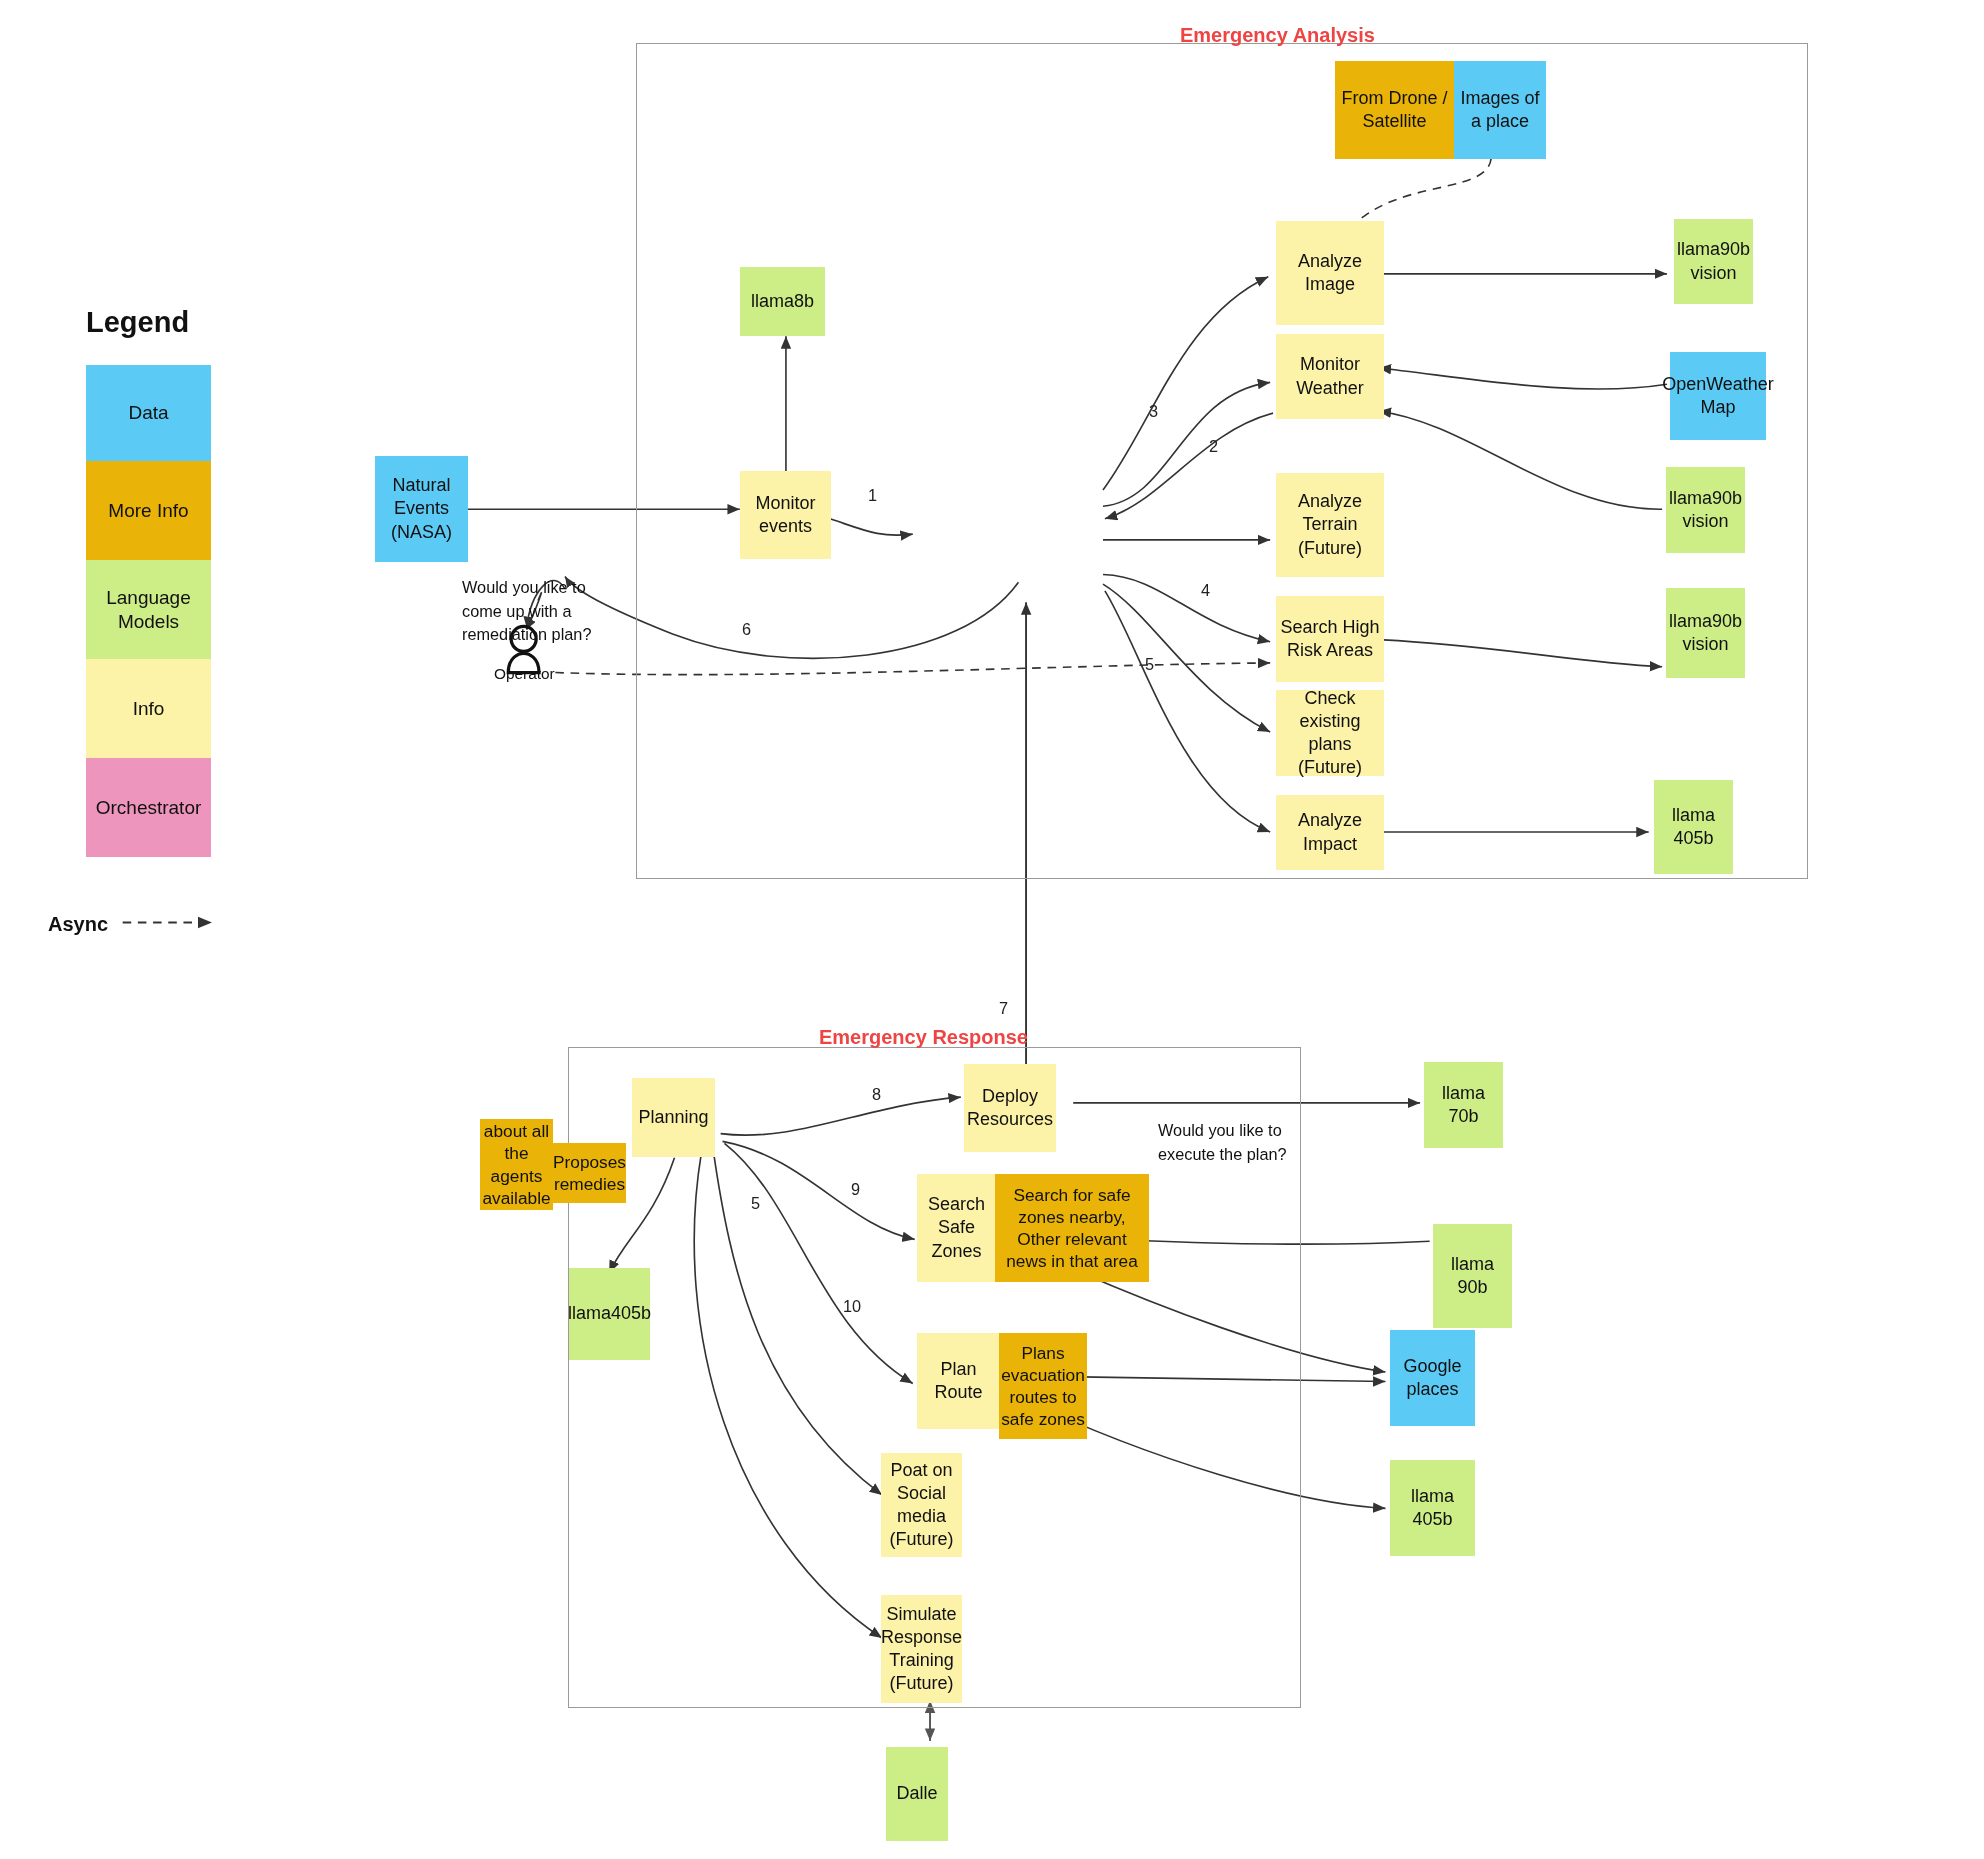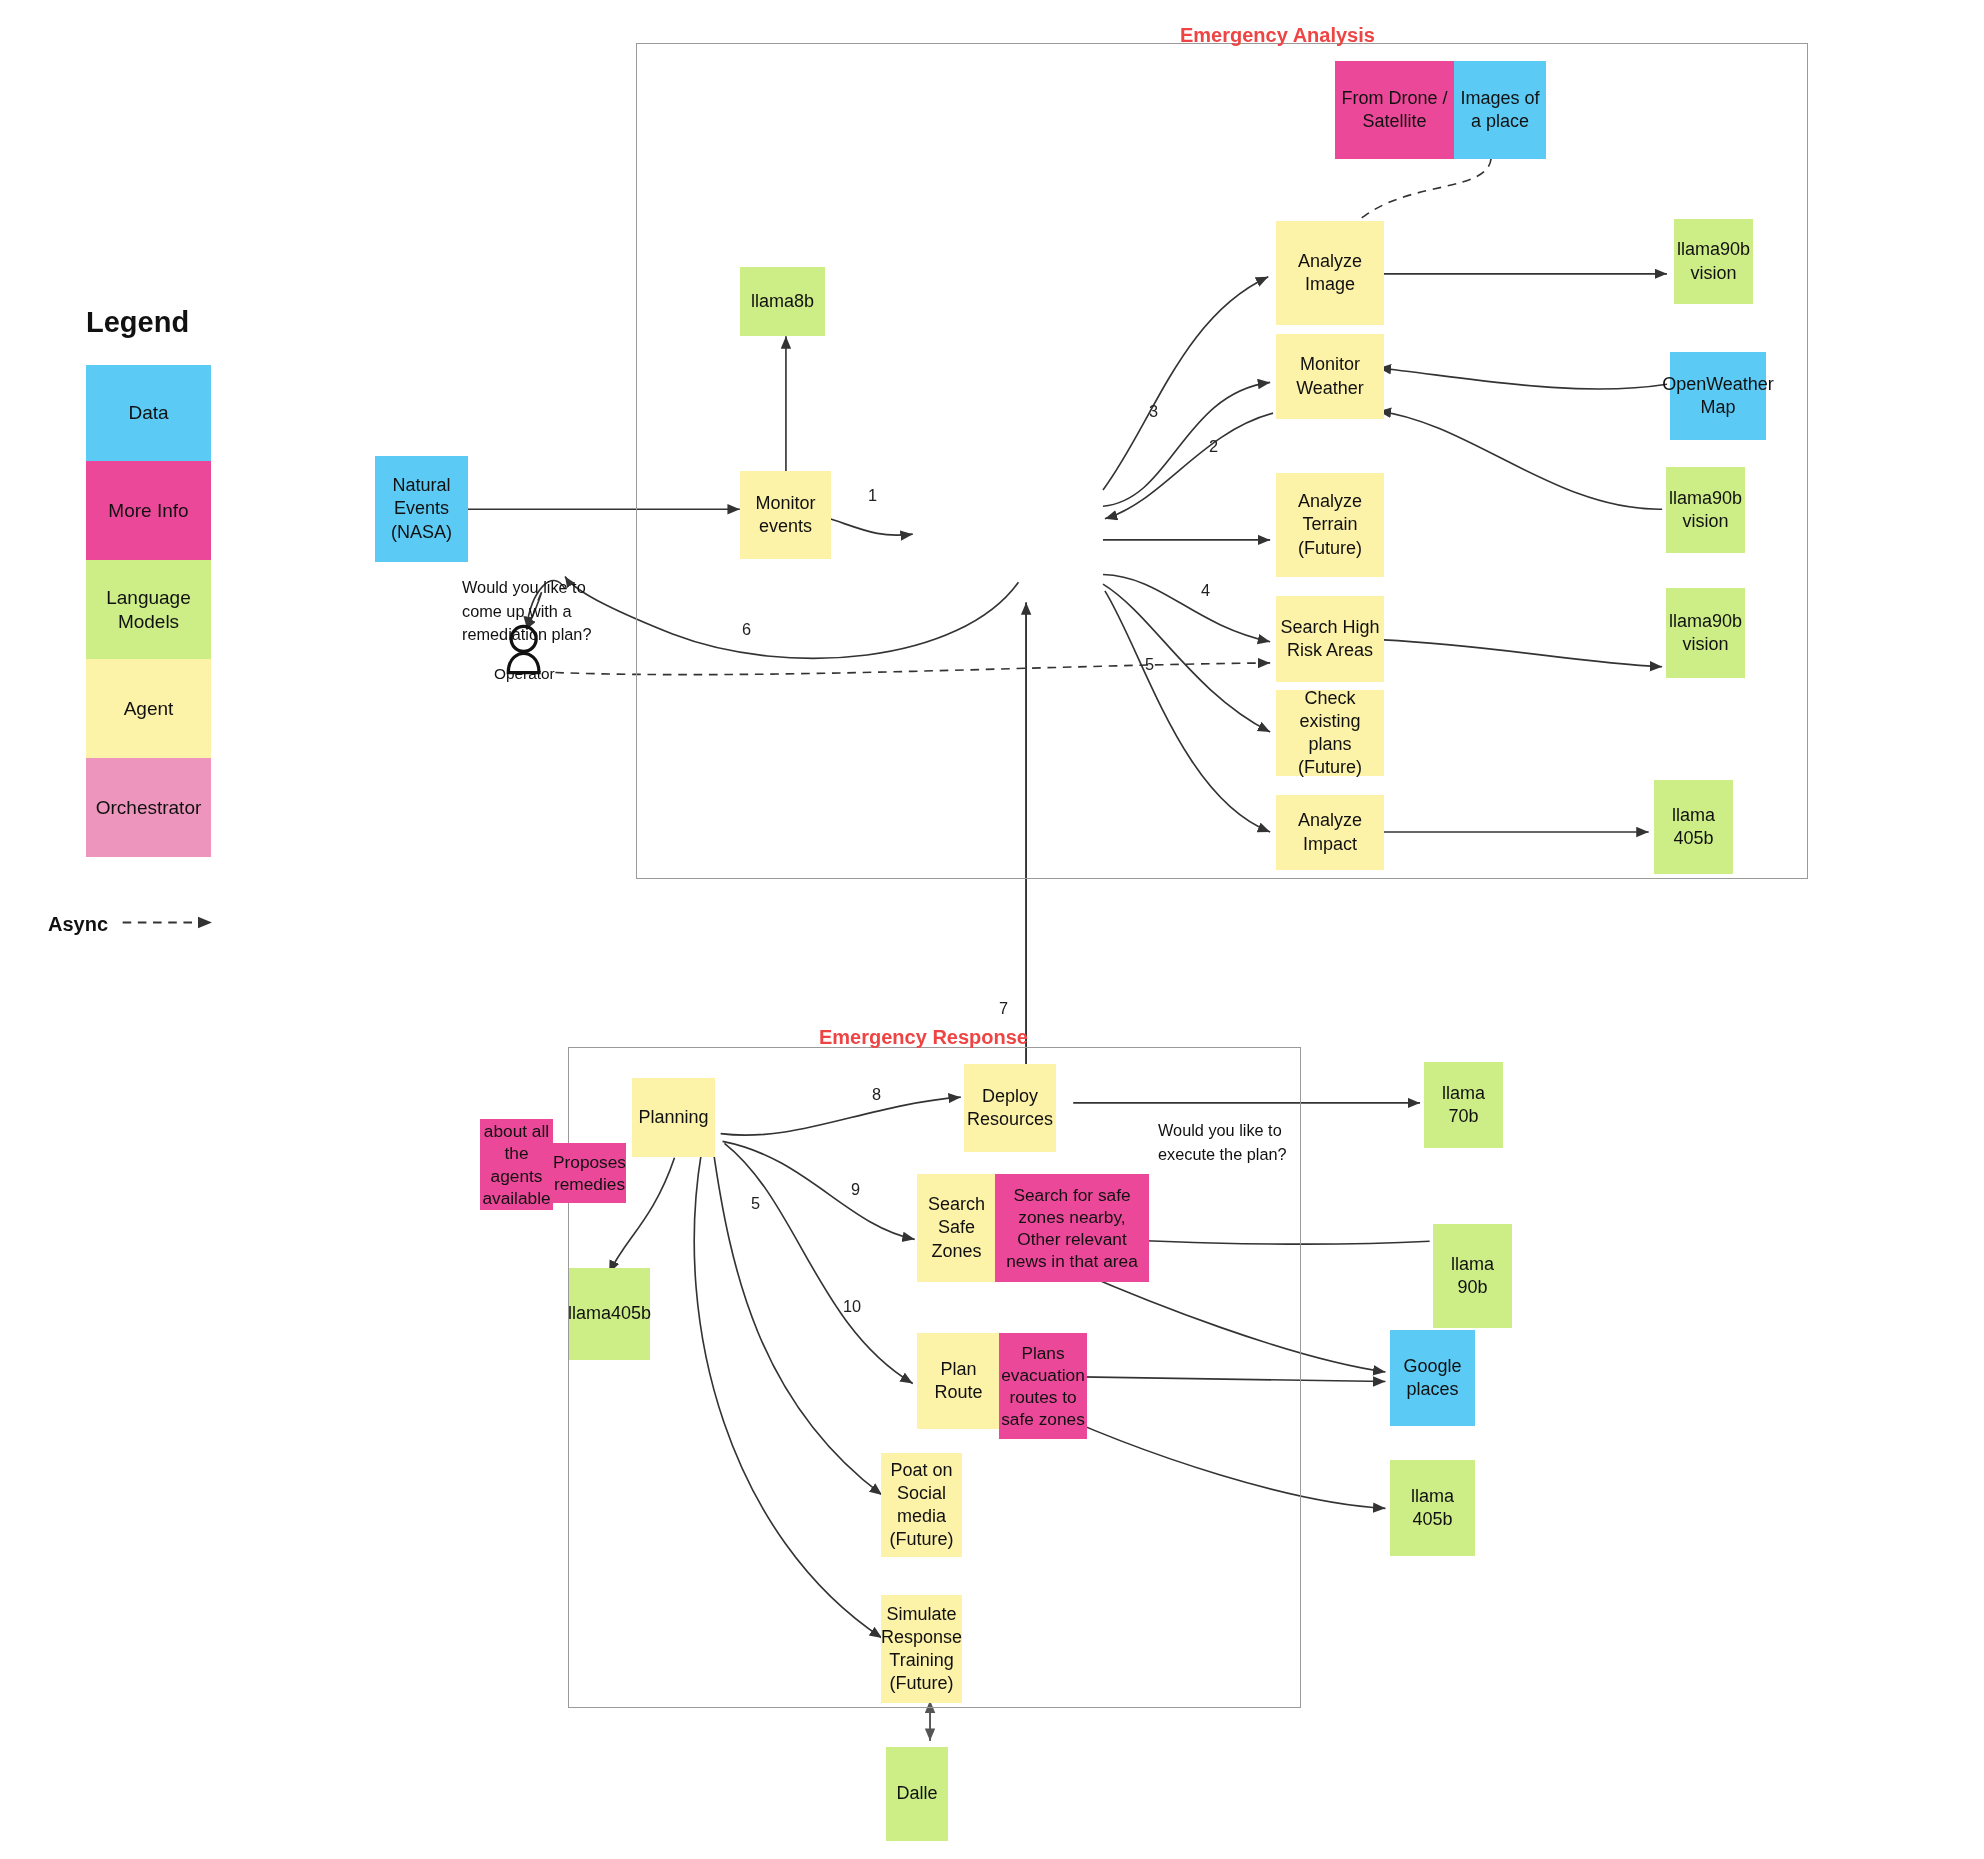--- a/index.html
+++ b/index.html
@@ -4,21 +4,21 @@
 <style>
   html,body{margin:0;padding:0;background:#ffffff;}
   body{width:1985px;height:1860px;position:relative;font-family:"Liberation Sans",sans-serif;overflow:hidden;}
   #canvas{position:absolute;left:0;top:0;width:1985px;height:1860px;}
   svg#wires{position:absolute;left:0;top:0;width:1985px;height:1860px;pointer-events:none;}
 
   .node{position:absolute;display:flex;align-items:center;justify-content:center;
         text-align:center;box-sizing:border-box;line-height:1.28;color:#111111;
         font-size:18px;padding:1.9px 3.8px;}
   .data{background:#5BCBF5;}
-  .info{background:#ec4899;}
+  .info{background:#eab308;}
   .lm{background:#CDEE87;}
   .agent{background:#FCF2A8;}
   .orch{background:#EE95BD;}
 
   .group{position:absolute;border:1.5px solid #9a9a9a;background:transparent;box-sizing:border-box;}
   .group-title{position:absolute;font-weight:bold;font-size:20px;color:#ef4444;white-space:nowrap;}
 
   .legend-title{position:absolute;font-weight:bold;font-size:29px;color:#111;}
   .legend-cell{position:absolute;width:125px;display:flex;align-items:center;justify-content:center;
                font-size:19px;color:#111;text-align:center;line-height:1.25;box-sizing:border-box;}
@@ -137,21 +137,21 @@
   <div class="legend-cell data" style="left:86px;top:365px;height:96px;">
     <span>Data</span>
   </div>
   <div class="legend-cell info" style="left:86px;top:461px;height:99px;">
     <span>More Info</span>
   </div>
   <div class="legend-cell lm" style="left:86px;top:560px;height:99px;">
     <span>Language Models</span>
   </div>
   <div class="legend-cell agent" style="left:86px;top:659px;height:99px;">
-    <span>Agent</span>
+    <span>Info</span>
   </div>
   <div class="legend-cell orch" style="left:86px;top:758px;height:99px;">
     <span>Orchestrator</span>
   </div>
 
   <div class="async-label" style="left:48px;top:913px;">Async</div>
   <svg style="position:absolute;left:120px;top:913px;width:106px;height:19px;" viewBox="0 0 110 20" width="106" height="19">
     <g fill="none" stroke="#333" stroke-width="2">
       <path d="M2,10 L96,10" stroke-dasharray="9,7" marker-end="url(#ah)"></path>
     </g>

